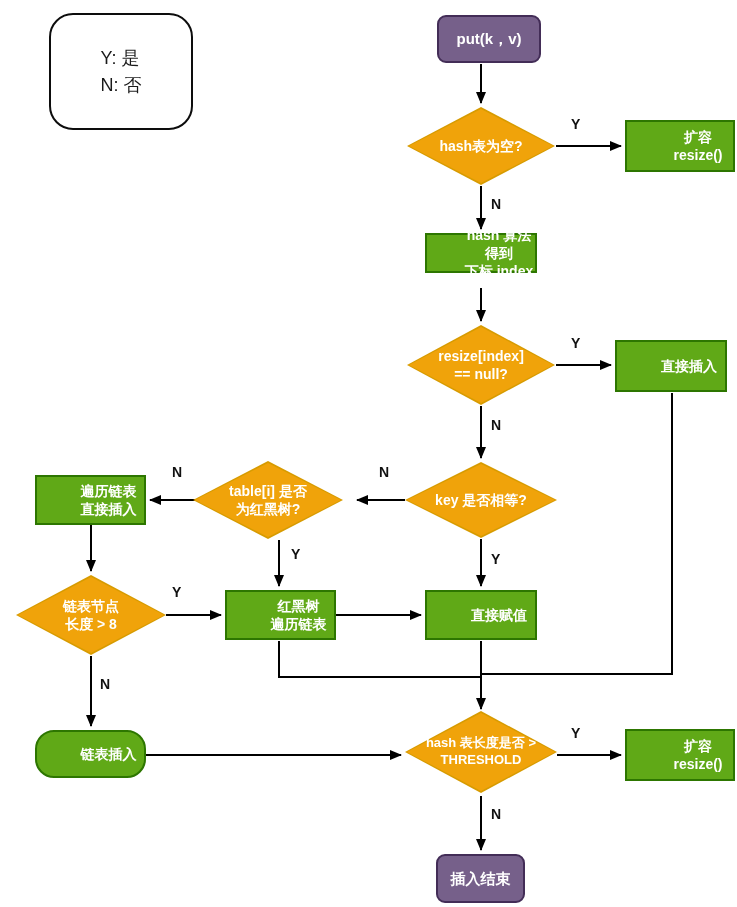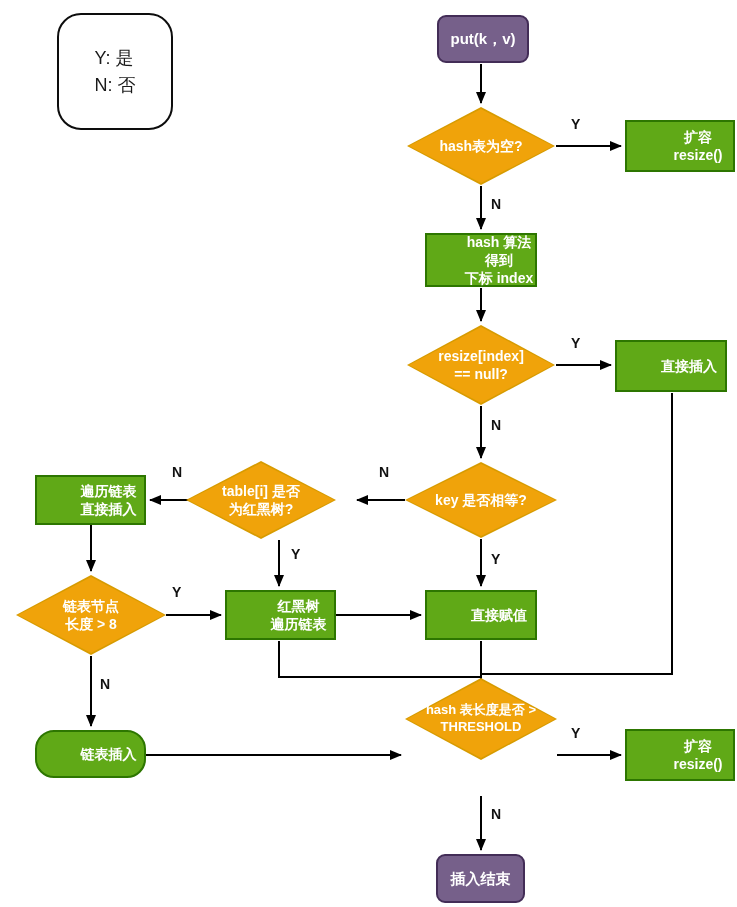--- a/index.html
+++ b/index.html
@@ -61,26 +61,26 @@
       <path d="M336,615 H421" marker-end="url(#arrow)"></path>
       <path d="M672,393 V674 H482"></path>
       <path d="M279,641 V677 H482"></path>
       <path d="M481,641 V709" marker-end="url(#arrow)"></path>
       <path d="M146,755 H401" marker-end="url(#arrow)"></path>
       <path d="M557,755 H621" marker-end="url(#arrow)"></path>
       <path d="M481,796 V850" marker-end="url(#arrow)"></path>
     </g>
   </svg>
 
-  <div class="node legend" style="left:57px; top:13px; width:116px; height:117px;">
+  <div class="node legend" style="left:49px; top:13px; width:144px; height:117px;">
     <span>Y: 是
 N: 否</span>
   </div>
 
-  <div class="node rect purple" style="left:437px; top:15px; width:92px; height:48px;">
+  <div class="node rect purple" style="left:437px; top:15px; width:104px; height:48px;">
     <span>put(k，v)</span>
   </div>
   <div class="node rect purple" style="left:436px; top:854px; width:89px; height:49px;">
     <span>插入结束</span>
   </div>
 
   <div class="node diamond" style="left:407px; top:107px; width:148px; height:78px;">
     <div class="d-outer"></div>
     <div class="d-inner"></div>
     <div class="d-label">hash表为空?</div>
@@ -89,43 +89,43 @@
     <div class="d-outer"></div>
     <div class="d-inner"></div>
     <div class="d-label">resize[index]
 == null?</div>
   </div>
   <div class="node diamond" style="left:405px; top:462px; width:152px; height:76px;">
     <div class="d-outer"></div>
     <div class="d-inner"></div>
     <div class="d-label">key 是否相等?</div>
   </div>
-  <div class="node diamond" style="left:186px; top:461px; width:150px; height:78px;">
+  <div class="node diamond" style="left:193px; top:461px; width:150px; height:78px;">
     <div class="d-outer"></div>
     <div class="d-inner"></div>
     <div class="d-label">table[i] 是否
 为红黑树?</div>
   </div>
   <div class="node diamond" style="left:16px; top:575px; width:150px; height:80px;">
     <div class="d-outer"></div>
     <div class="d-inner"></div>
     <div class="d-label">链表节点
 长度 &gt; 8</div>
   </div>
-  <div class="node diamond" style="left:405px; top:678px; width:152px; height:82px;">
+  <div class="node diamond" style="left:405px; top:711px; width:152px; height:82px;">
     <div class="d-outer"></div>
     <div class="d-inner"></div>
     <div class="d-label" style="font-size:13px;">hash 表长度是否 &gt;
 THRESHOLD</div>
   </div>
 
   <div class="node rect green" style="left:625px; top:120px; width:110px; height:52px;">
     <span>扩容 resize()</span>
   </div>
-  <div class="node rect green" style="left:425px; top:233px; width:112px; height:54px;">
+  <div class="node rect green" style="left:425px; top:233px; width:112px; height:40px;">
     <span>hash 算法得到
 下标 index</span>
   </div>
   <div class="node rect green" style="left:615px; top:340px; width:112px; height:52px;">
     <span>直接插入</span>
   </div>
   <div class="node rect green" style="left:35px; top:475px; width:111px; height:50px;">
     <span>遍历链表
 直接插入</span>
   </div>

